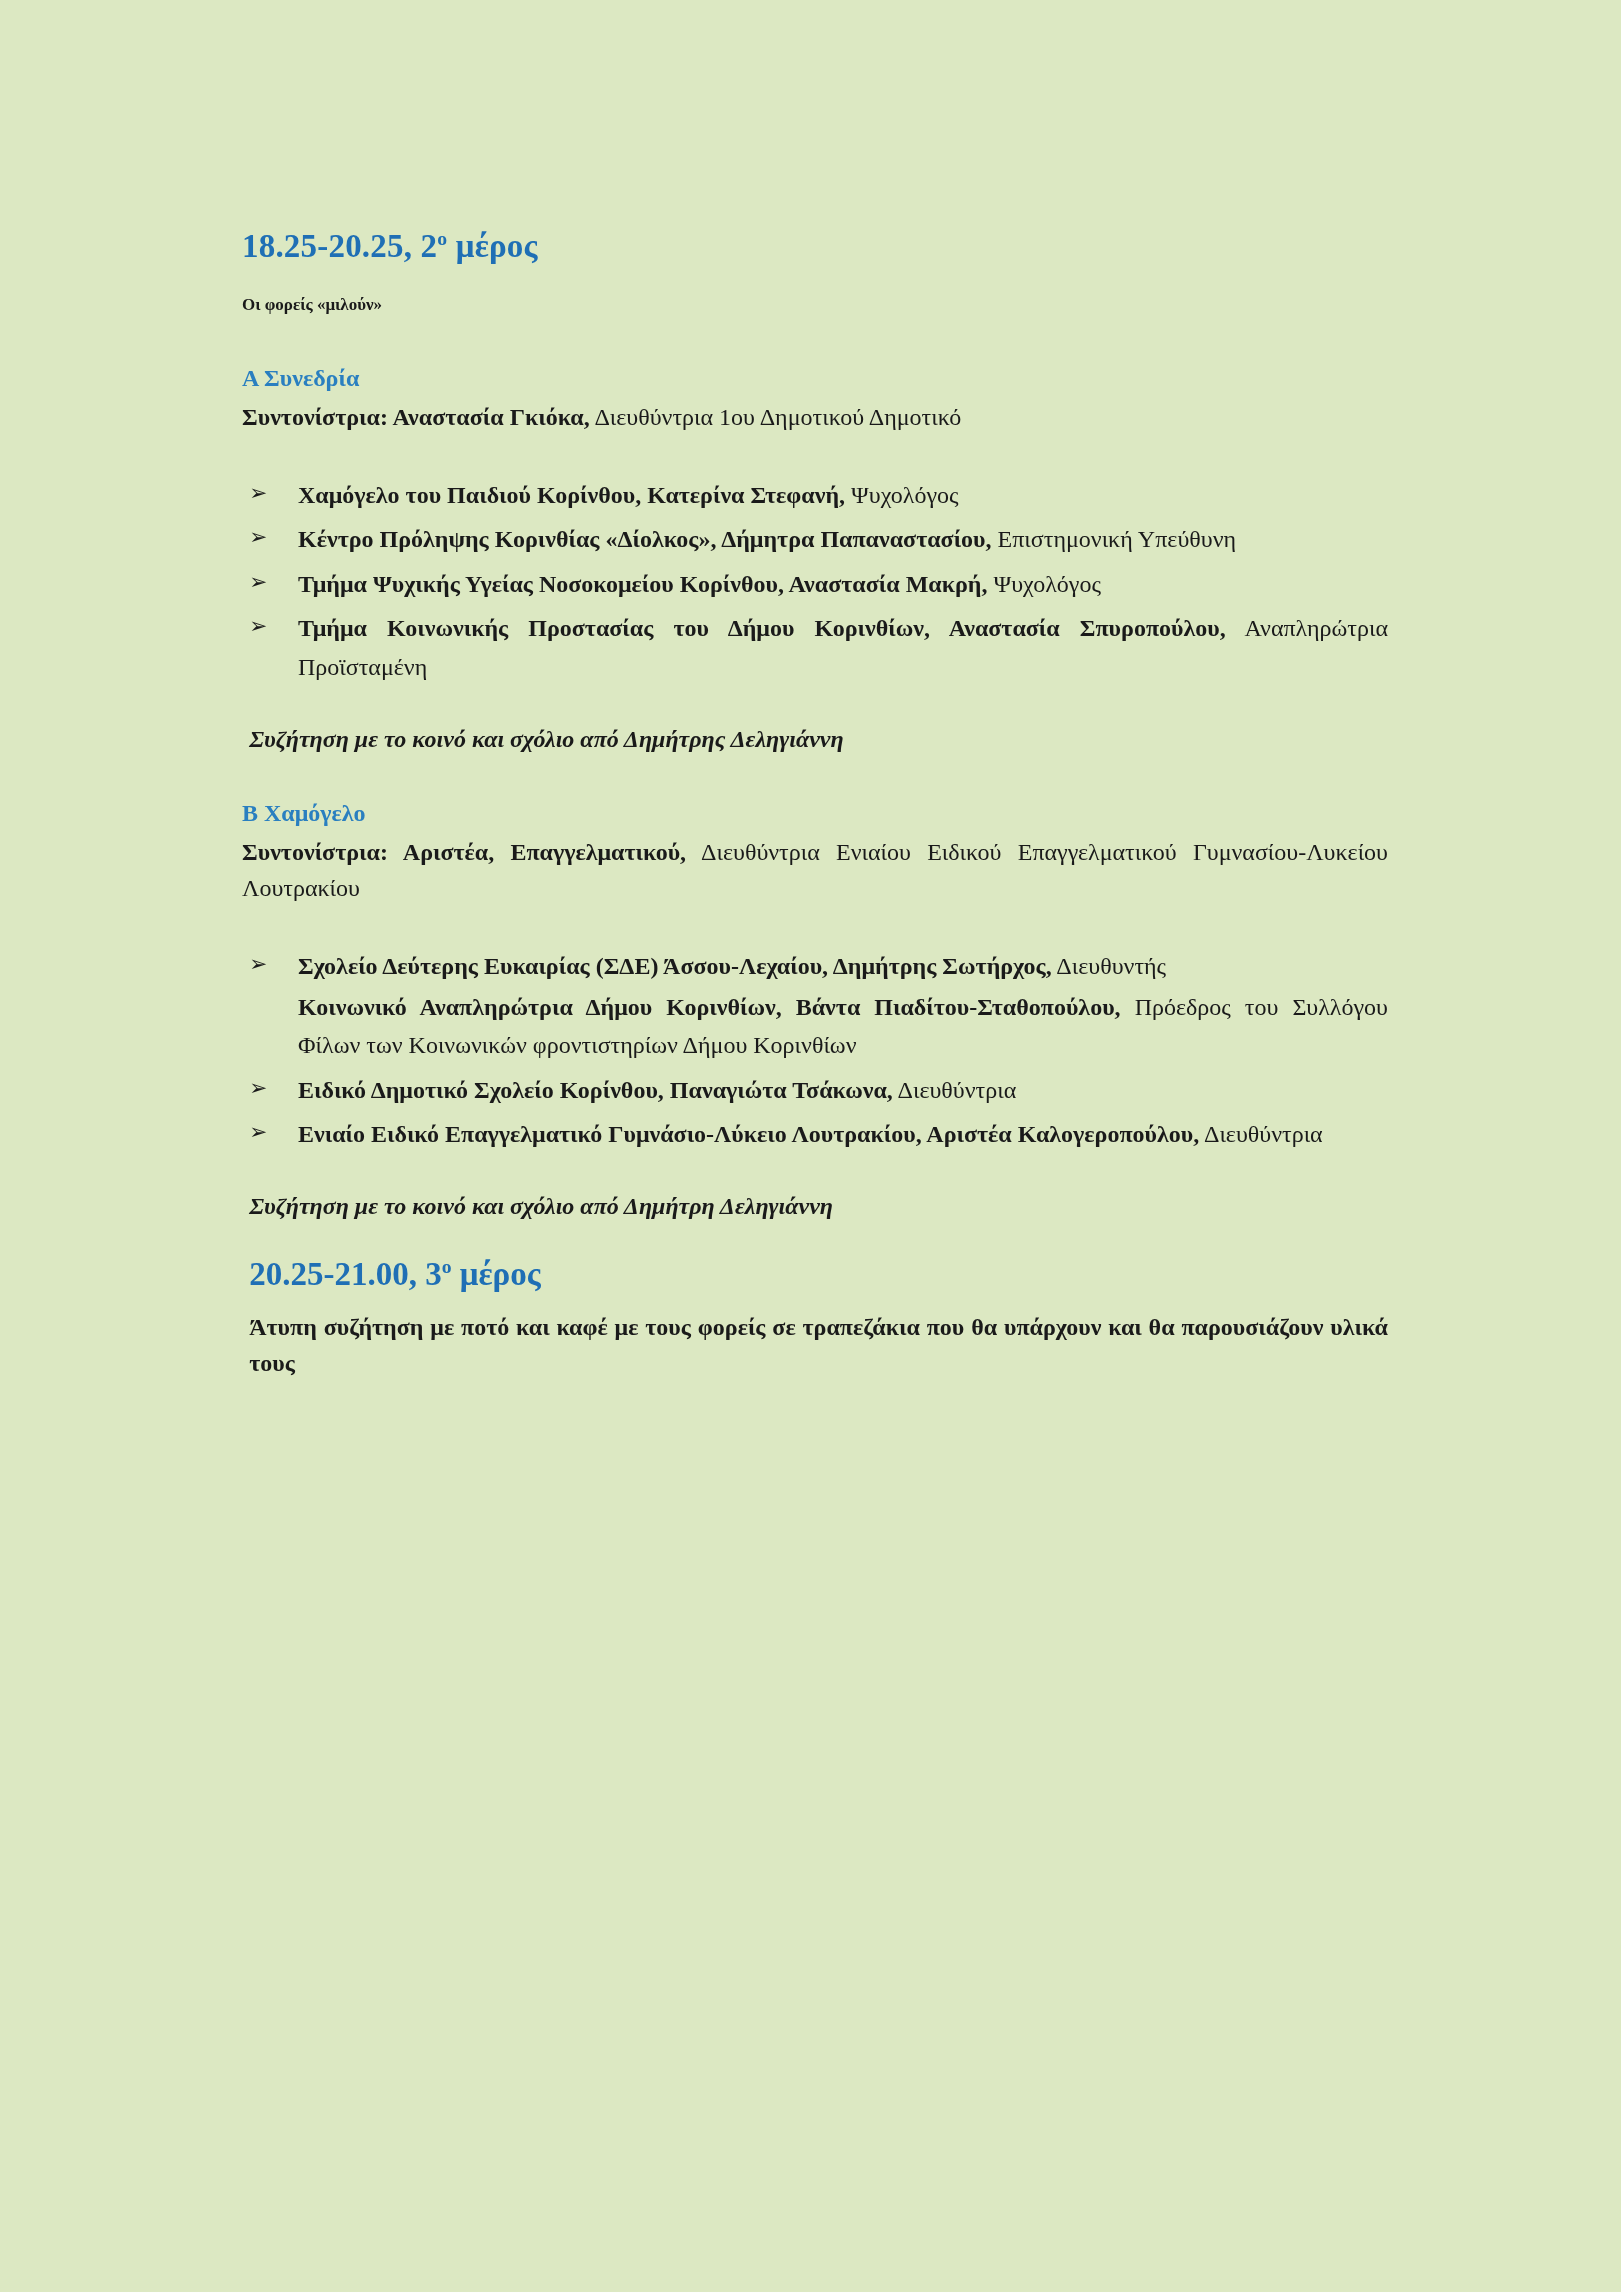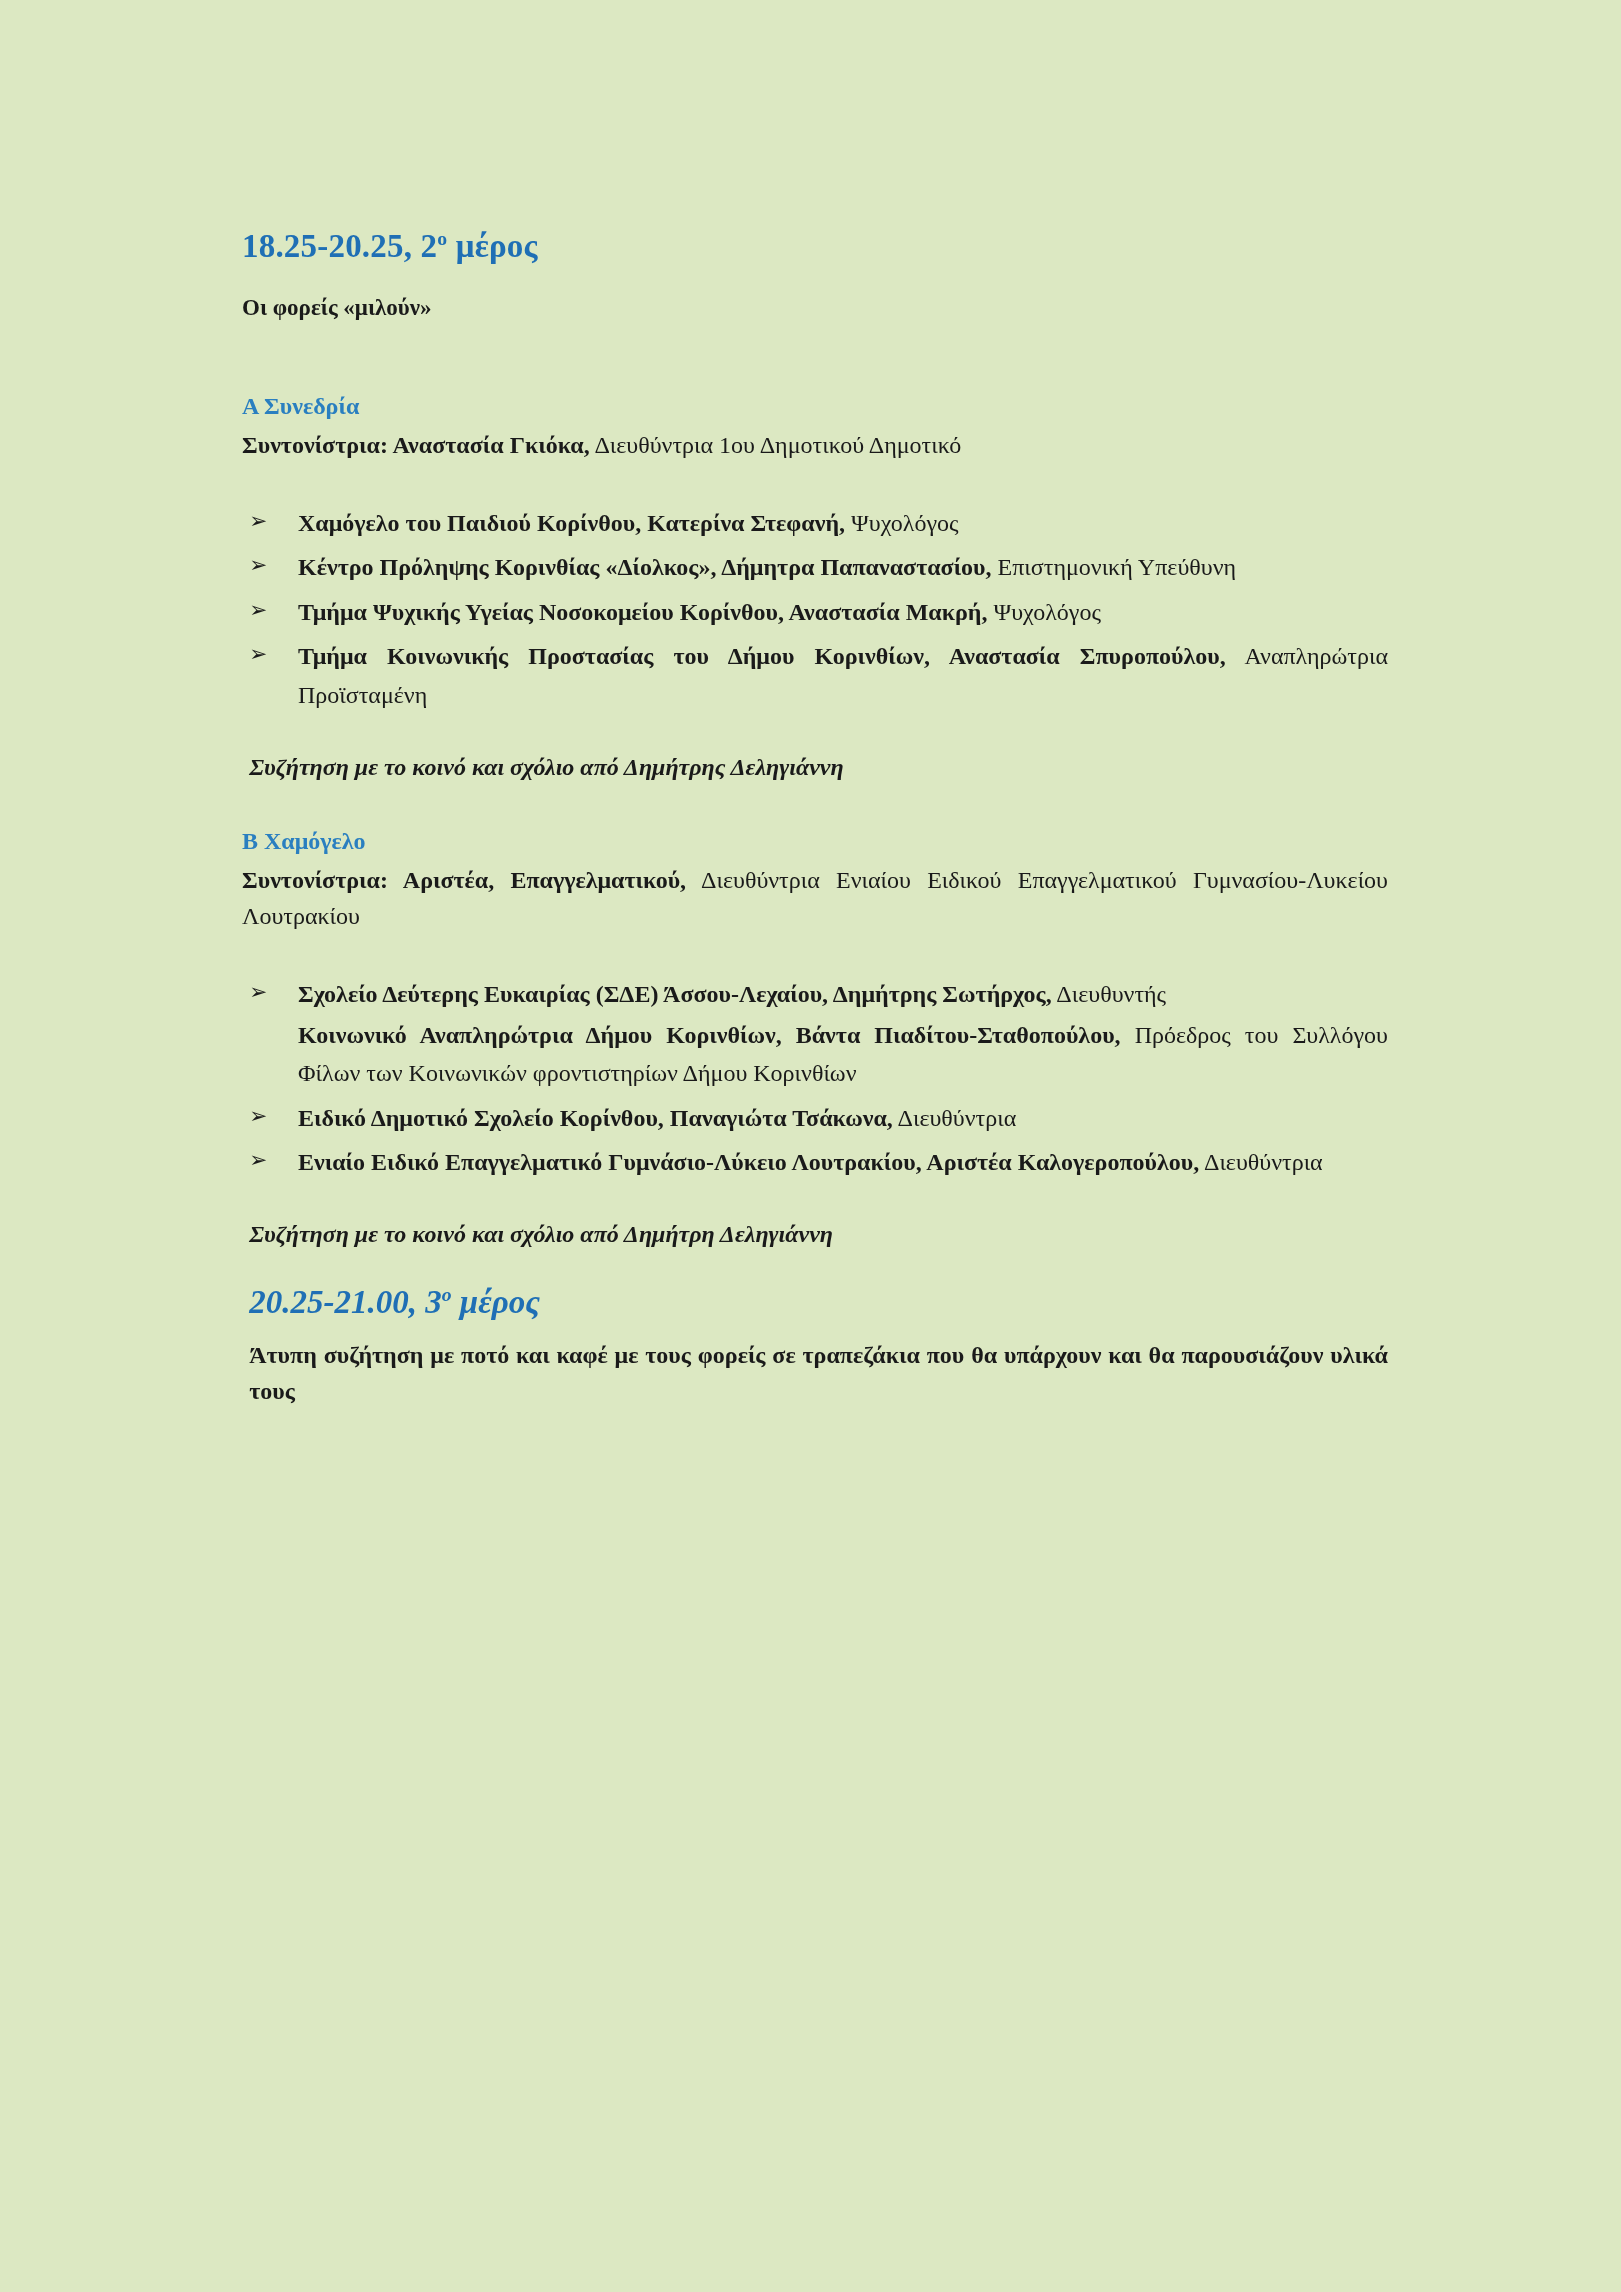--- a/index.html
+++ b/index.html
@@ -32,23 +32,23 @@
     color: #1f6fb5;
     margin: 0 0 30px 0;
     letter-spacing: 0.2px;
   }
   .time-heading sup {
     font-size: 19.7px;
     vertical-align: super;
     line-height: 0;
   }
   .subtitle {
-    font-size: 23px;
+    font-size: 17px;
     font-weight: bold;
-    margin: 0 0 72px 0;
+    margin: 0 0 50px 0;
   }
   .session-label {
     font-size: 24px;
     font-weight: bold;
     color: #2a7fc0;
     margin: 0 0 7.2px 0;
   }
   .coordinator {
     font-size: 24px;
     margin: 0 0 41px 0;
@@ -101,21 +101,20 @@
     text-align: justify;
     margin: 8px 0 0 0;
     padding-left: 7.2px;
   }
   .final-heading {
     font-size: 33px;
     font-weight: bold;
     color: #1f6fb5;
     margin: 0 0 16px 0;
     padding-left: 7.2px;
-    font-style: italic;
   }
   .final-heading sup {
     font-size: 19.7px;
     vertical-align: super;
     line-height: 0;
   }
 </style>
 </head>
 <body style="background: rgb(220, 232, 194);">
 

